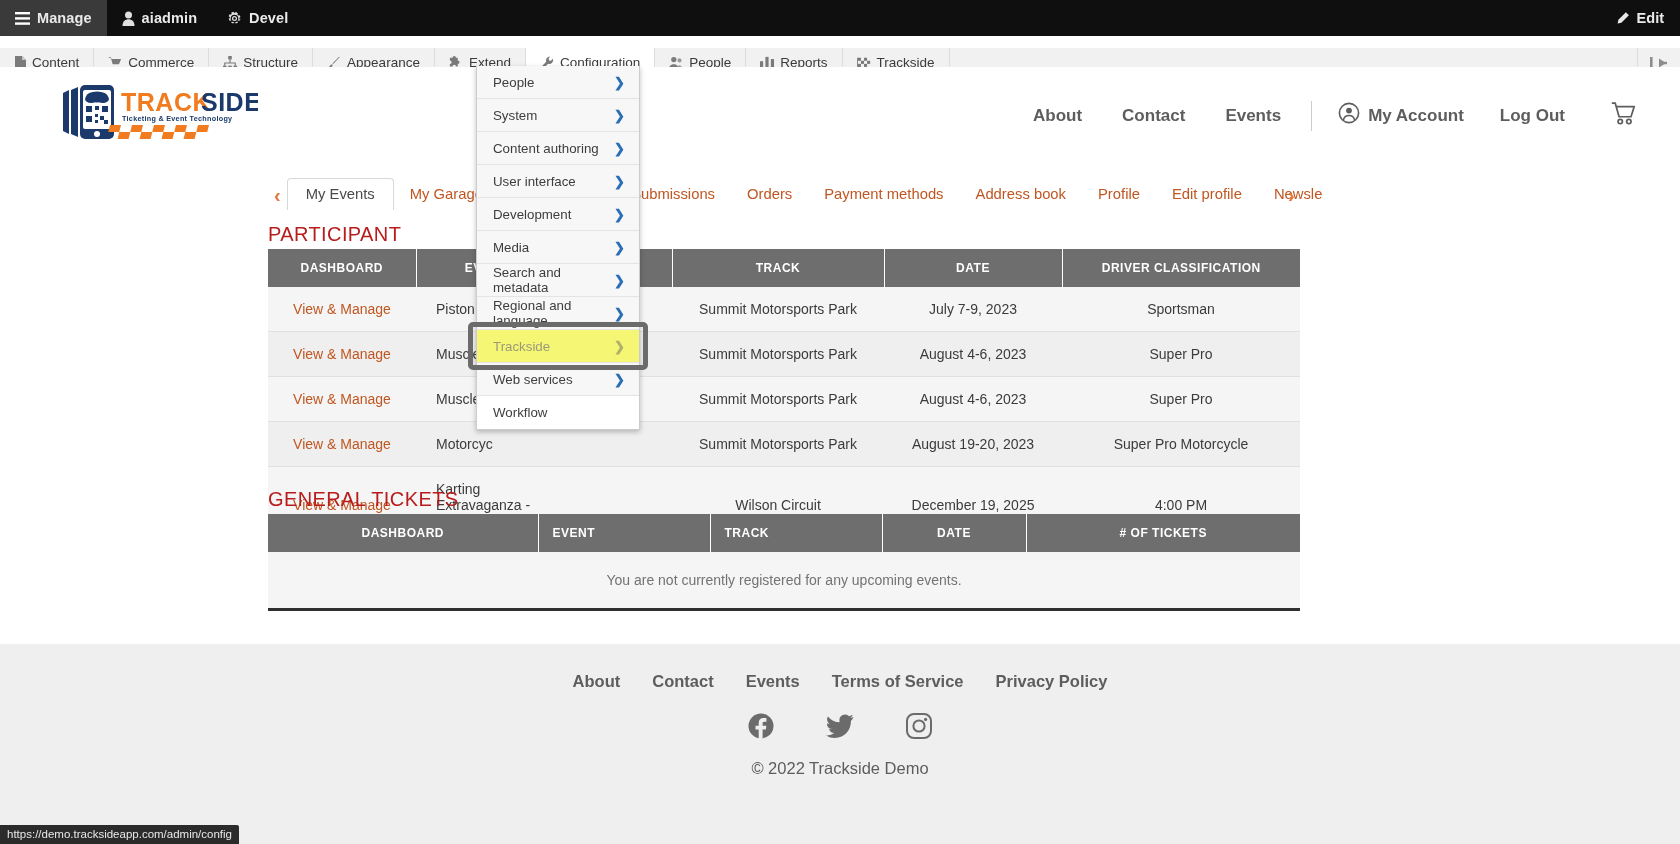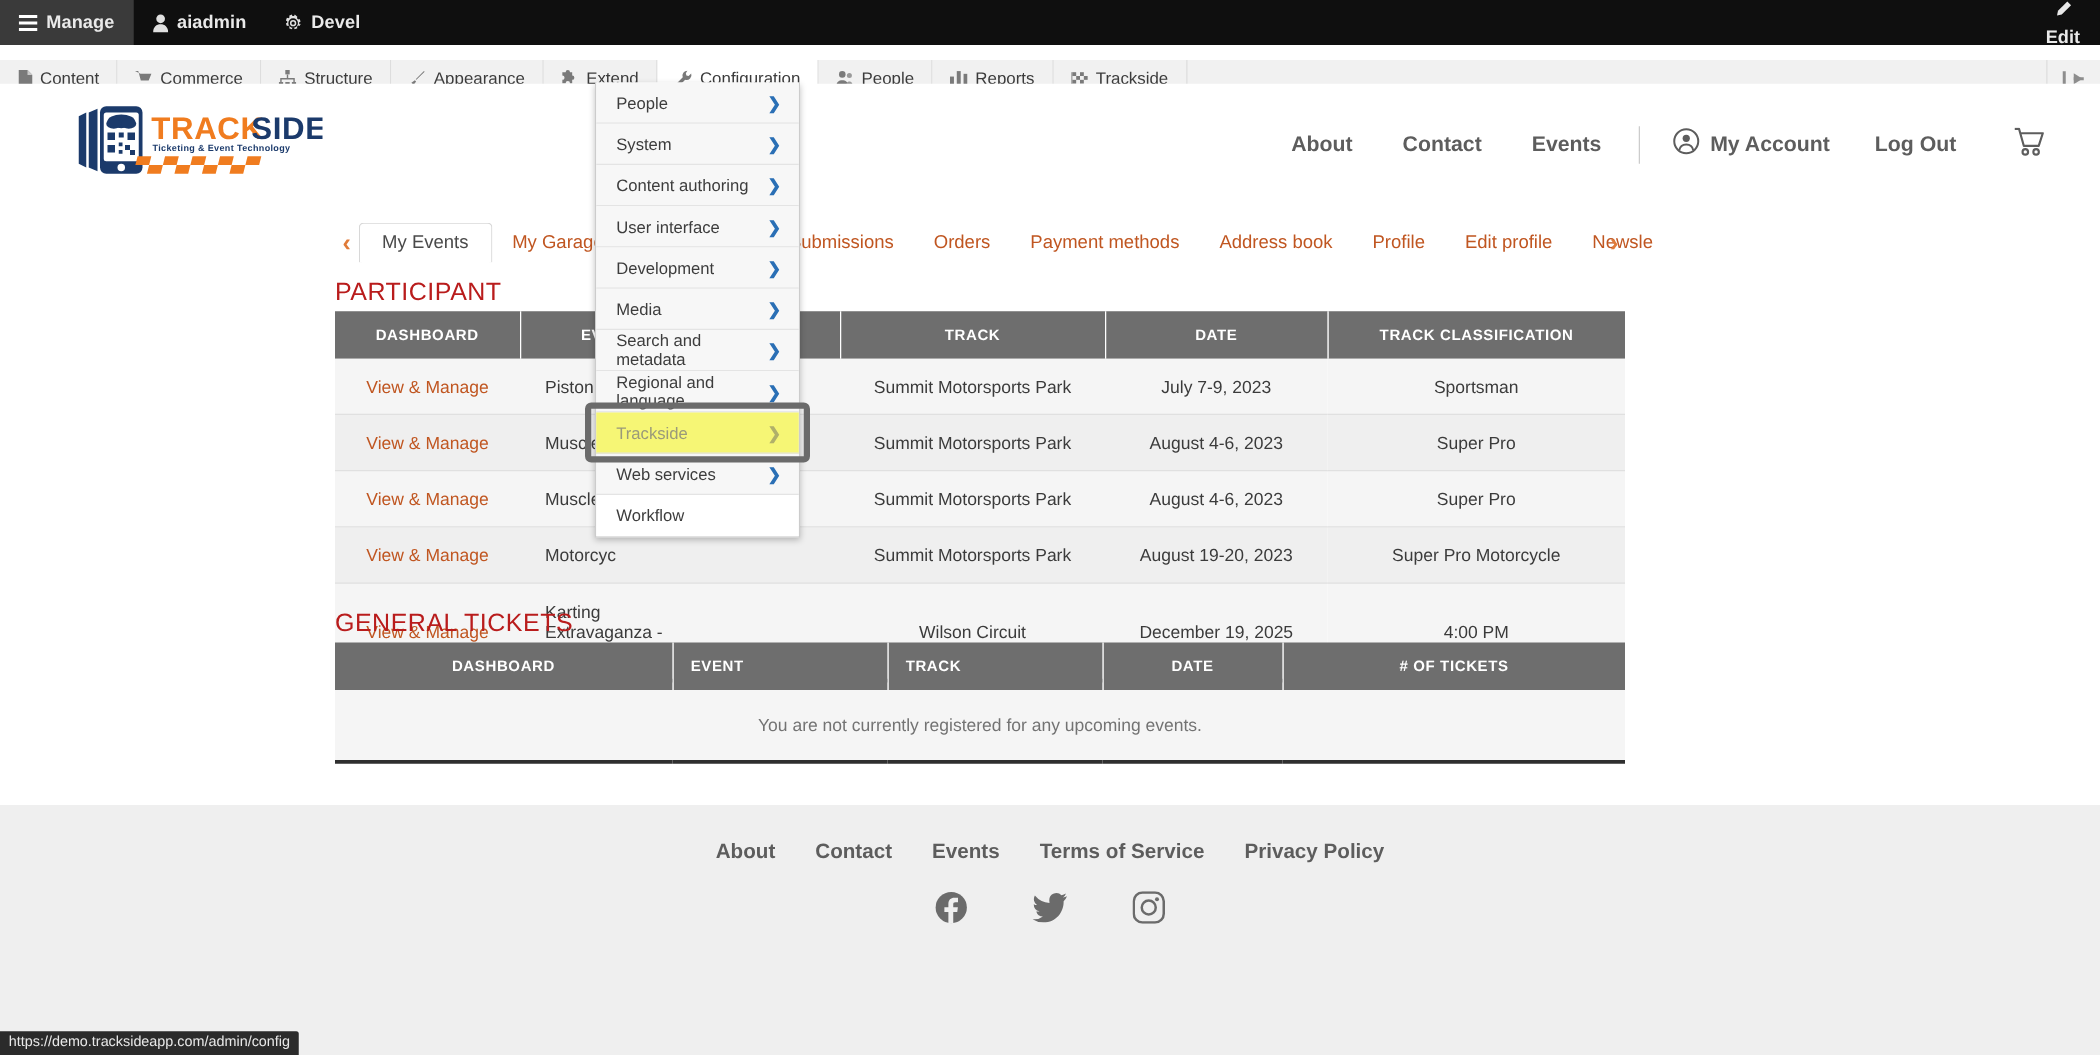--- a/index.html
+++ b/index.html
@@ -18,21 +18,21 @@
   .admin-bar-left { display:flex; align-items:stretch; }
   .ab-item {
     display:flex; align-items:center; gap:7px;
     padding:0 15px; color:#eaeaea; font-size:14.5px; font-weight:bold;
     letter-spacing:.1px;
   }
   .ab-item.manage { background:#3a3a3a; }
   .ab-icon { display:inline-flex; align-items:center; justify-content:center; }
   .admin-bar-right {
     margin-left:auto; display:flex; align-items:center; gap:7px;
-    padding:0 16px; color:#eaeaea; font-size:14.5px; font-weight:bold;flex-direction:column;
+    padding:0 16px; color:#eaeaea; font-size:14.5px; font-weight:bold;
   }
 
   
   .admin-menu {
     position:absolute; top:48px; left:0; width:1680px; height:30px;
     background:#f1f1f1; border-bottom:1px solid #ccc;
     display:flex; align-items:stretch;
   }
   .am-item {
     display:flex; align-items:center; gap:6px;
@@ -426,21 +426,21 @@
         <col style="width:178px">
         <col style="width:238px">
       </colgroup>
     <thead>
       <tr>
         <th>DASHBOARD</th>
         <th>EVENT</th>
         <th></th>
         <th>TRACK</th>
         <th>DATE</th>
-        <th>TRACK CLASSIFICATION</th>
+        <th>DRIVER CLASSIFICATION</th>
       </tr>
     </thead>
     <tbody>
       <tr>
         <td class="link">View &amp; Manage</td>
         <td class="left">Piston Pro</td>
         <td></td>
         <td>Summit Motorsports Park</td>
         <td>July 7-9, 2023</td>
         <td>Sportsman</td>
@@ -527,20 +527,21 @@
         </svg>
       </span>
       <span>
         <svg width="26" height="26" viewBox="0 0 26 26">
           <rect x="1" y="1" width="24" height="24" rx="7" fill="none" stroke="#6b6b6b" stroke-width="2"></rect>
           <circle cx="13" cy="13" r="5.6" fill="none" stroke="#6b6b6b" stroke-width="2"></circle>
           <circle cx="19.6" cy="6.4" r="1.6" fill="#6b6b6b"></circle>
         </svg>
       </span>
     </div>
+    <div class="footer-copy">© 2022 Trackside Demo</div>
   </div>
 
   <div class="dropdown">
     <div class="dd-item">
       <span>People</span>
       <span class="chev">❯</span>
     </div>
     <div class="dd-item">
       <span>System</span>
       <span class="chev">❯</span>

